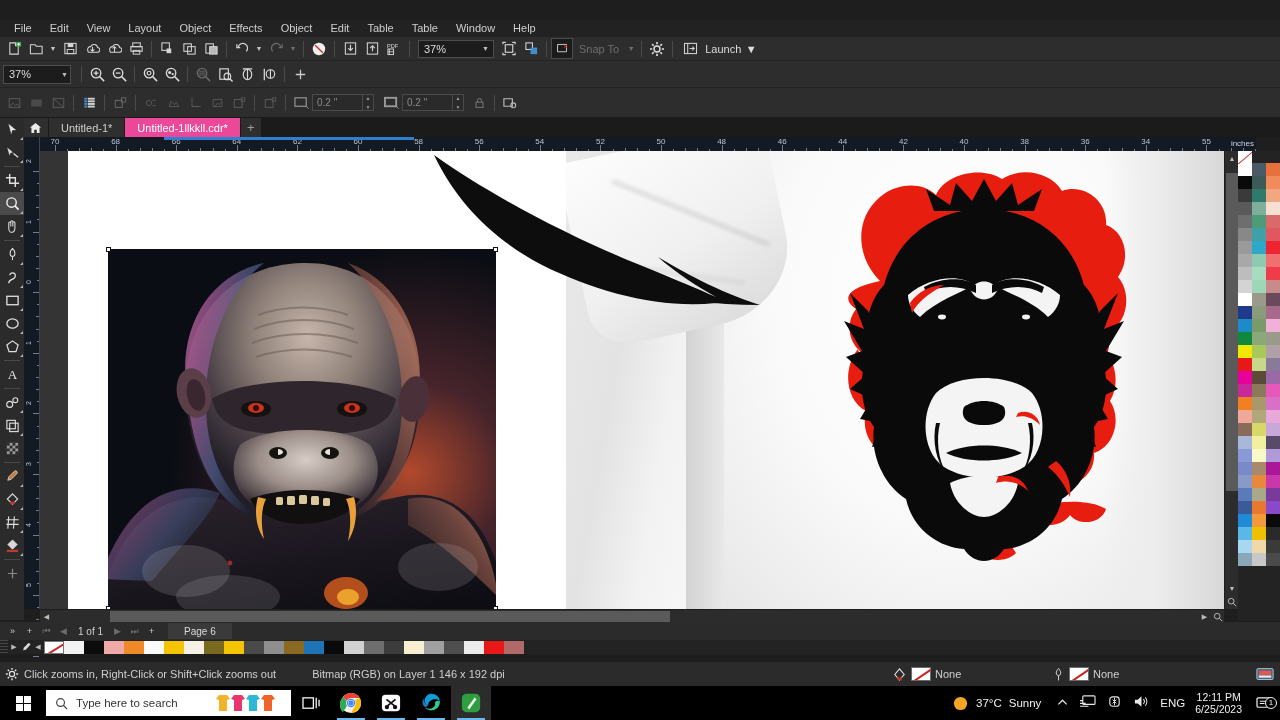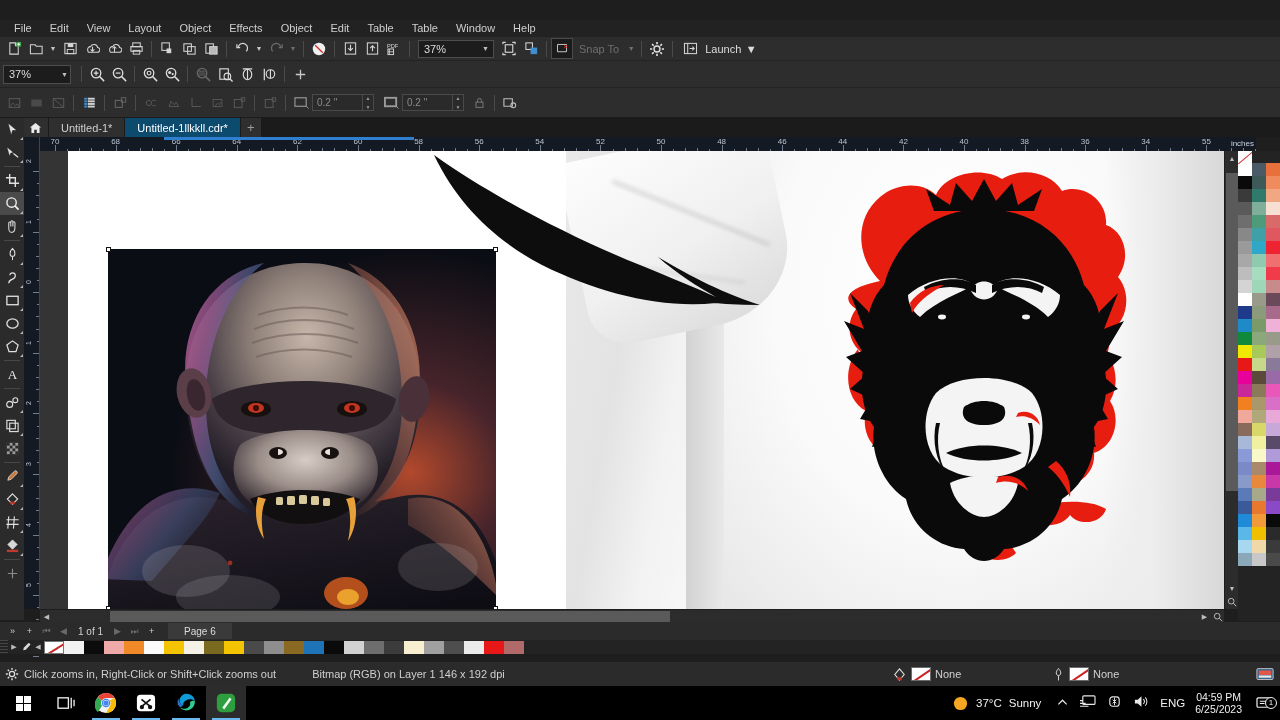--- a/index.html
+++ b/index.html
@@ -116,21 +116,21 @@
   }
   .home-tab {
     width:26px; height:19px; background:#2f2f2f; display:flex;
     align-items:center; justify-content:center; margin-left:22px; flex:none;
   }
   .dtab {
     height:19px; padding:0 12px; display:flex; align-items:center;
     color:#cfcfcf; font-size:11px; background:#2f2f2f; margin-left:1px;
     white-space:nowrap; flex:none;
   }
-  .dtab.active { background:#0c4a6e; color:#ffffff; }
+  .dtab.active { background:#ec4899; color:#ffffff; }
   .dtab-plus {
     width:20px; height:19px; background:#2f2f2f; display:flex;
     align-items:center; justify-content:center; color:#9b9b9b; font-size:13px;
     margin-left:1px; flex:none;
   }
 
   
   .ruler-h {
     position:absolute; left:24px; top:137px; width:1232px; height:14px;
     background:#141a24; overflow:hidden;
@@ -1451,20 +1451,37 @@
 
   <div class="taskbar">
     <div class="start-btn">
       <div class="win-logo">
           <i></i>
           <i></i>
           <i></i>
           <i></i>
         </div>
     </div>
+    <div class="searchbox">
+      <svg width="13" height="13" viewBox="0 0 14 14">
+          <circle cx="6" cy="6" r="4.2" fill="none" stroke="#444" stroke-width="1.3"></circle>
+          <path d="M9.2 9.2L13 13" stroke="#444" stroke-width="1.3"></path>
+        </svg>
+      <span class="txt">Type here to search</span>
+      <div style="margin-left:auto;display:flex;align-items:center;gap:0px;padding-right:8px">
+        <svg width="68" height="24" viewBox="0 0 68 24">
+          <g>
+            <path d="M4 4h8l3 4-3 1v11H4V9L1 8z" fill="#f0b429"></path>
+            <path d="M19 4h8l3 4-3 1v11h-8V9l-3-1z" fill="#e8366e"></path>
+            <path d="M34 4h8l3 4-3 1v11h-8V9l-3-1z" fill="#2bb7d8"></path>
+            <path d="M49 4h8l3 4-3 1v11h-8V9l-3-1z" fill="#f0642b"></path>
+          </g>
+        </svg>
+      </div>
+    </div>
     <div class="tb-icon">
       <svg width="19" height="17" viewBox="0 0 20 18">
           <rect x="1" y="3" width="11" height="11" fill="none" stroke="#f0f0f0" stroke-width="1.4"></rect>
           <path d="M15 3v11M18 5v7" stroke="#f0f0f0" stroke-width="1.4"></path>
         </svg>
     </div>
     <div class="tb-icon active">
       <svg width="22" height="22" viewBox="0 0 24 24">
         <circle cx="12" cy="12" r="11" fill="#f2f2f2"></circle>
         <path d="M12 1a11 11 0 019.5 5.5H12a5.5 5.5 0 00-4.8 2.8L3.2 5.6A11 11 0 0112 1z" fill="#ea4335"></path>
@@ -1525,21 +1542,21 @@
         </span>
         <span>
           <svg width="16" height="15" viewBox="0 0 17 16">
               <path d="M2 6h3l4-3.5v11L5 10H2z" fill="#e8e8e8"></path>
               <path d="M11 5.5a3.6 3.6 0 010 5M13 3.5a6.5 6.5 0 010 9" fill="none" stroke="#e8e8e8" stroke-width="1.1"></path>
             </svg>
         </span>
         <span class="tray-txt">ENG</span>
       </div>
       <div class="clock">
-        <div>04:59 PM</div>
+        <div>12:11 PM</div>
         <div>6/25/2023</div>
       </div>
       <div style="position:relative;width:24px;display:flex;align-items:center;justify-content:center">
         <svg width="17" height="15" viewBox="0 0 18 16">
             <rect x="1" y="2" width="14" height="10" rx="1.4" fill="none" stroke="#f0f0f0" stroke-width="1.3"></rect>
             <path d="M4 5.5h8M4 8h5" stroke="#f0f0f0" stroke-width="1.1"></path>
           </svg>
         <span style="position:absolute;right:-1px;bottom:2px;width:12px;height:12px;border-radius:50%;background:#000;border:1px solid #f0f0f0;color:#f0f0f0;font-size:8px;display:flex;align-items:center;justify-content:center">1</span>
       </div>
     </div>

